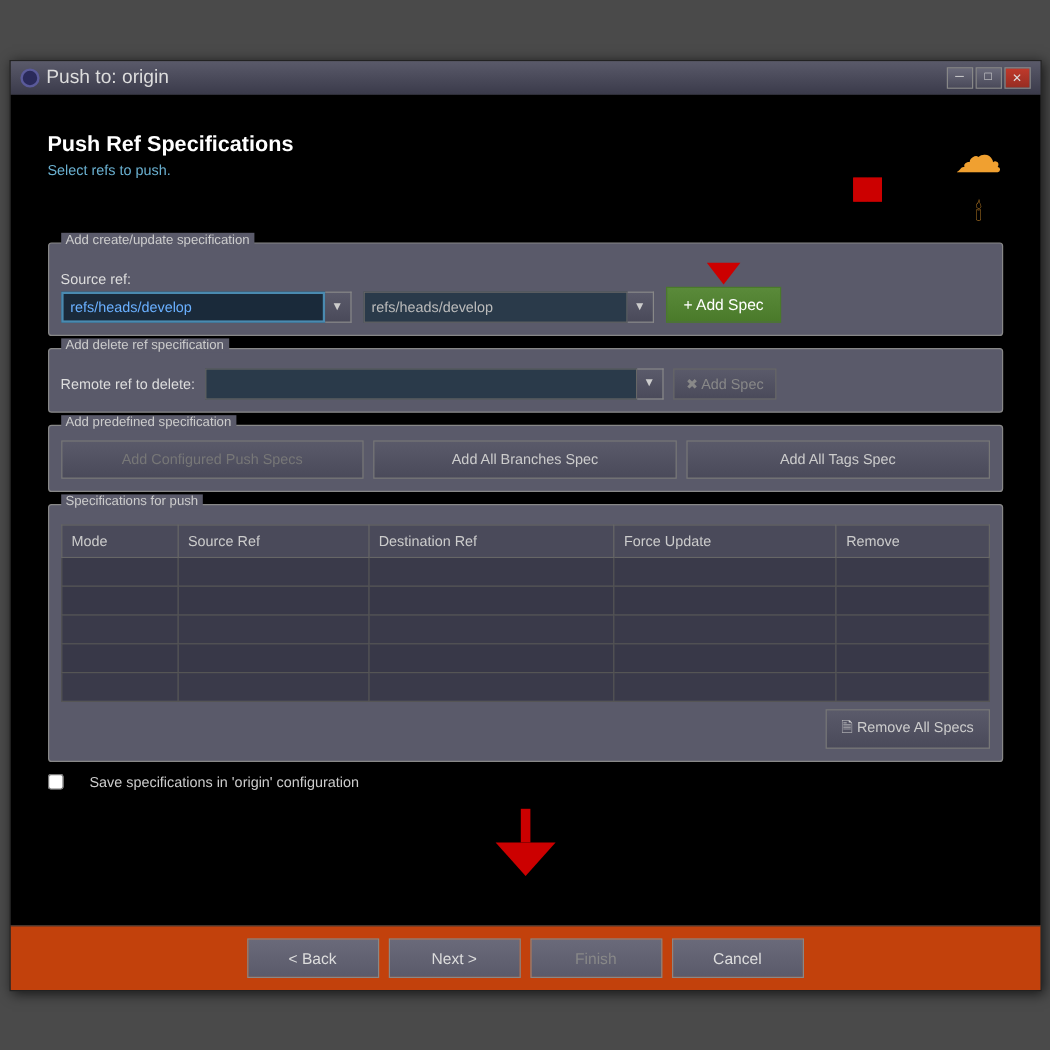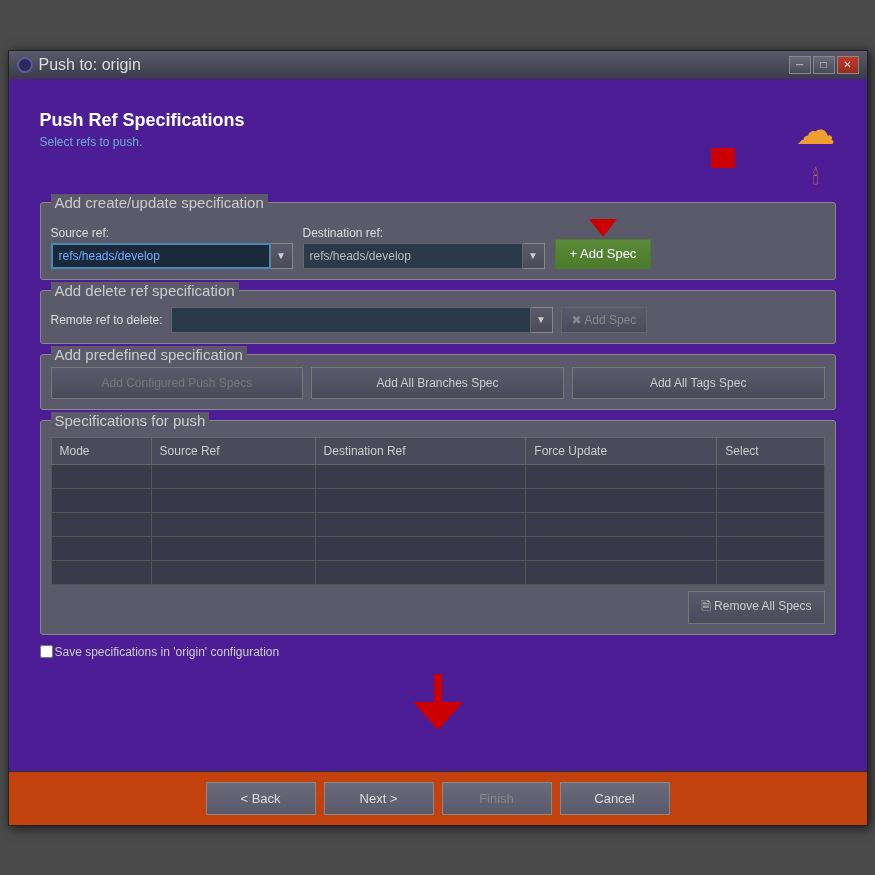--- a/index.html
+++ b/index.html
@@ -53,21 +53,21 @@
       background: linear-gradient(to bottom, #6a6a7a, #4a4a5a);
       color: #ddd;
       font-size: 10px;
       cursor: pointer;
       display: flex;
       align-items: center;
       justify-content: center;
     }
     .tb-btn.close { background: linear-gradient(to bottom, #c0392b, #962d22); }
     .content {
-      background: #4c1d95;
+      background: #000000;
       padding: 31px;
     }
     .header-section {
       display: flex;
       justify-content: space-between;
       align-items: flex-start;
       margin-bottom: 12px;
     }
     .page-title {
       color: #fff;
@@ -93,21 +93,21 @@
       position: relative;
       background: #5a5a6a;
     }
     .group-label {
       position: absolute;
       top: -9px;
       left: 10px;
       background: #5a5a6a;
       padding: 0 4px;
       color: #ccc;
-      font-size: 15px;
+      font-size: 11px;
     }
     .form-row {
       display: flex;
       align-items: flex-end;
       gap: 10px;
       margin-top: 8px;
     }
     .form-group {
       display: flex;
       flex-direction: column;
@@ -225,21 +225,21 @@
     }
     .table-actions {
       display: flex;
       justify-content: flex-end;
       gap: 6px;
       margin-top: 6px;
     }
     .checkbox-row {
       display: flex;
       align-items: center;
-      gap: 2px;
+      gap: 22px;
       margin-top: 8px;
       color: #ccc;
       font-size: 12px;
     }
     .checkbox-row input[type=checkbox] {
       cursor: pointer;
     }
     .nav-arrows {
       display: flex;
       justify-content: center;
@@ -313,21 +313,20 @@
       </div>
       <div class="form-row">
         <div class="form-group">
           <span class="form-label">Source ref:</span>
           <div class="form-control-wrap">
             <input class="text-input" type="text" style="width: 220px;" value="refs/heads/develop">
             <button class="select-btn">▼</button>
           </div>
         </div>
         <div class="form-group">
-          <span class="form-label">Destination ref:</span>
           <div class="form-control-wrap">
             <input class="text-input-plain" type="text" style="width: 220px;" value="refs/heads/develop">
             <button class="select-btn">▼</button>
           </div>
         </div>
         <div style="position:relative; display:flex; flex-direction:column; align-items:center;">
 
           <div style="color:#cc0000; display:flex; flex-direction:column; align-items:center; margin-bottom:2px;">
             <div style="width:28px; height:16px; border-left:14px solid transparent; border-right:14px solid transparent; border-top:18px solid #cc0000;"></div>
           </div>
@@ -359,21 +358,21 @@
 
     <div class="group-box">
       <span class="group-label">Specifications for push</span>
       <table class="specs-table">
         <thead>
           <tr>
             <th>Mode</th>
             <th>Source Ref</th>
             <th>Destination Ref</th>
             <th>Force Update</th>
-            <th>Select</th>
+            <th>Remove</th>
           </tr>
         </thead>
         <tbody>
           <tr class="table-row">
               <td></td>
               <td></td>
               <td></td>
               <td></td>
               <td></td>
             </tr>

